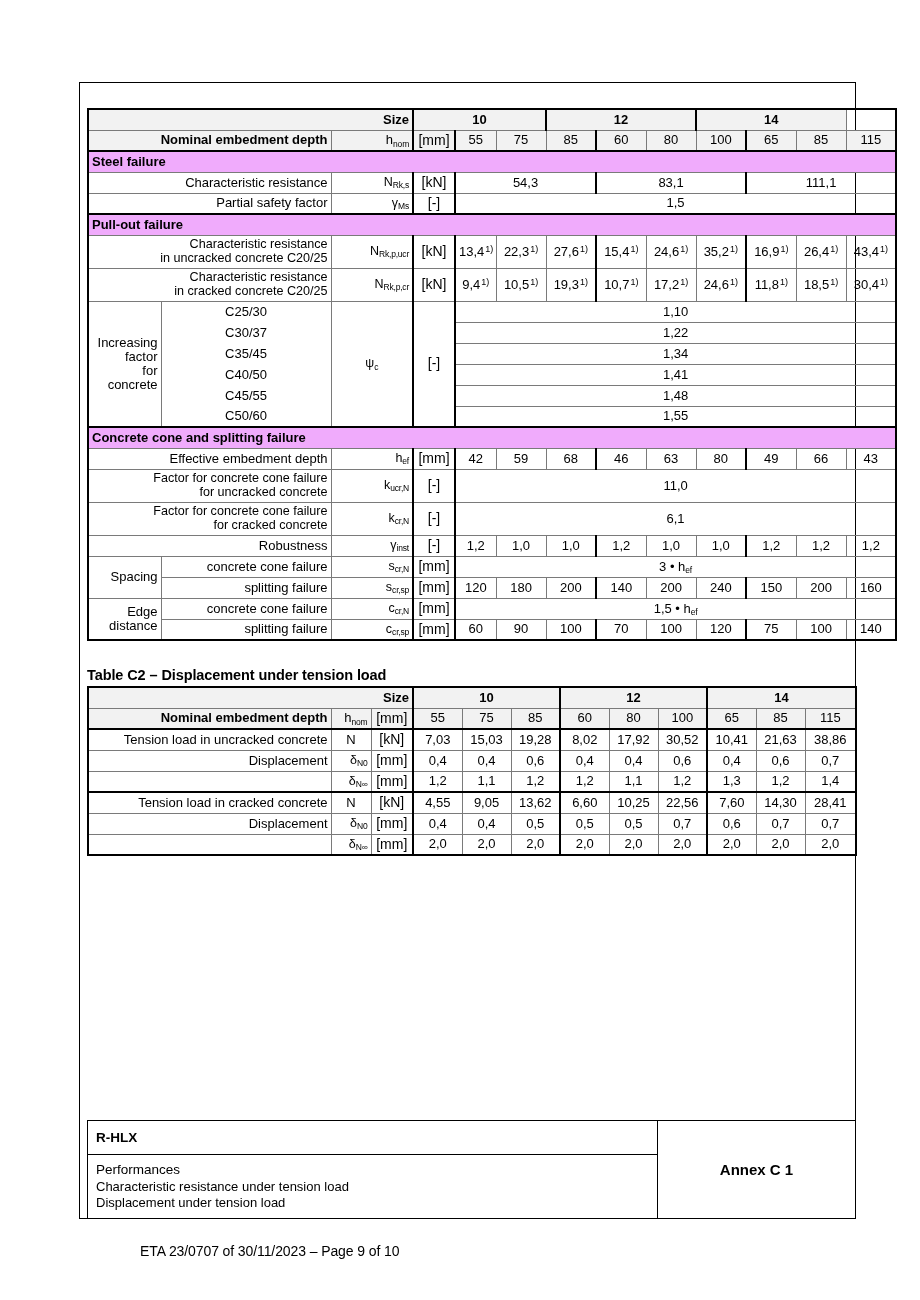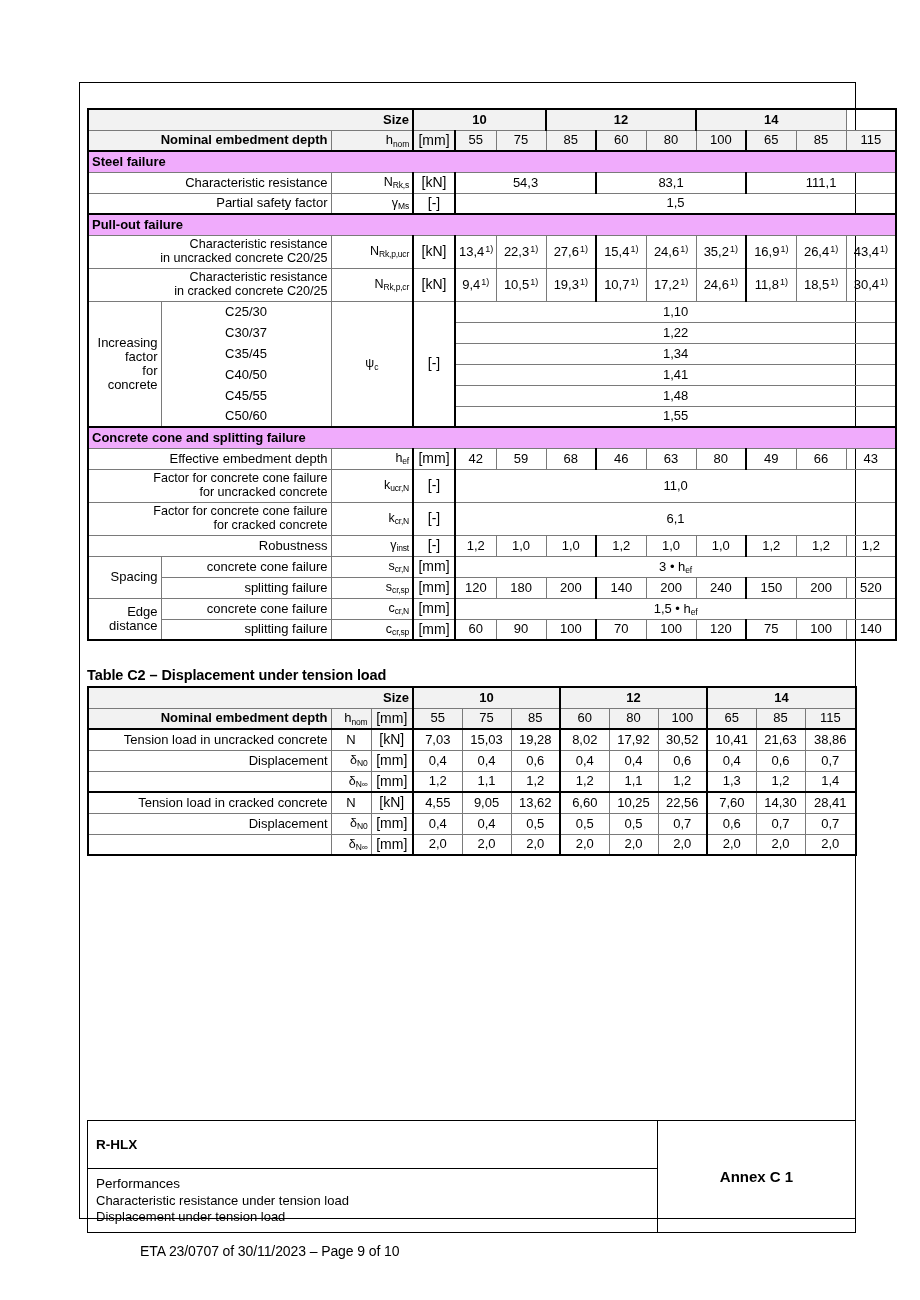--- a/index.html
+++ b/index.html
@@ -123,21 +123,21 @@
     table-layout: fixed;
     width: 768px;
   }
   table.footer td {
     border: 1.5px solid #000;
     box-sizing: border-box;
     vertical-align: middle;
   }
   td.f-prod {
     height: 32px;
-    padding: 16px 8px;
+    padding: 9px 8px;
     font-weight: bold;
     font-size: 13.5px;
     border-bottom: 1px solid #555;
   }
   td.f-perf {
     height: 62px;
     padding: 6px 8px;
     font-size: 13px;
     line-height: 1.30;
     border-top: 1px solid #555;
@@ -354,21 +354,21 @@
           <td class="sym">s<sub>cr,sp</sub></td>
           <td class="unit b-left">[mm]</td>
           <td class="num b-left">120</td>
           <td class="num">180</td>
           <td class="num">200</td>
           <td class="num b-left">140</td>
           <td class="num">200</td>
           <td class="num">240</td>
           <td class="num b-left">150</td>
           <td class="num">200</td>
-          <td class="num">520</td>
+          <td class="num">160</td>
         </tr>
 
         <tr>
           <td class="lbl" rowspan="2" style="vertical-align:middle">
             <span>Edge</span><br>
             <span>distance</span>
           </td>
           <td class="lbl" style="border-bottom:1px solid #7a7a7a">concrete cone failure</td>
           <td class="sym">c<sub>cr,N</sub></td>
           <td class="unit b-left">[mm]</td>

